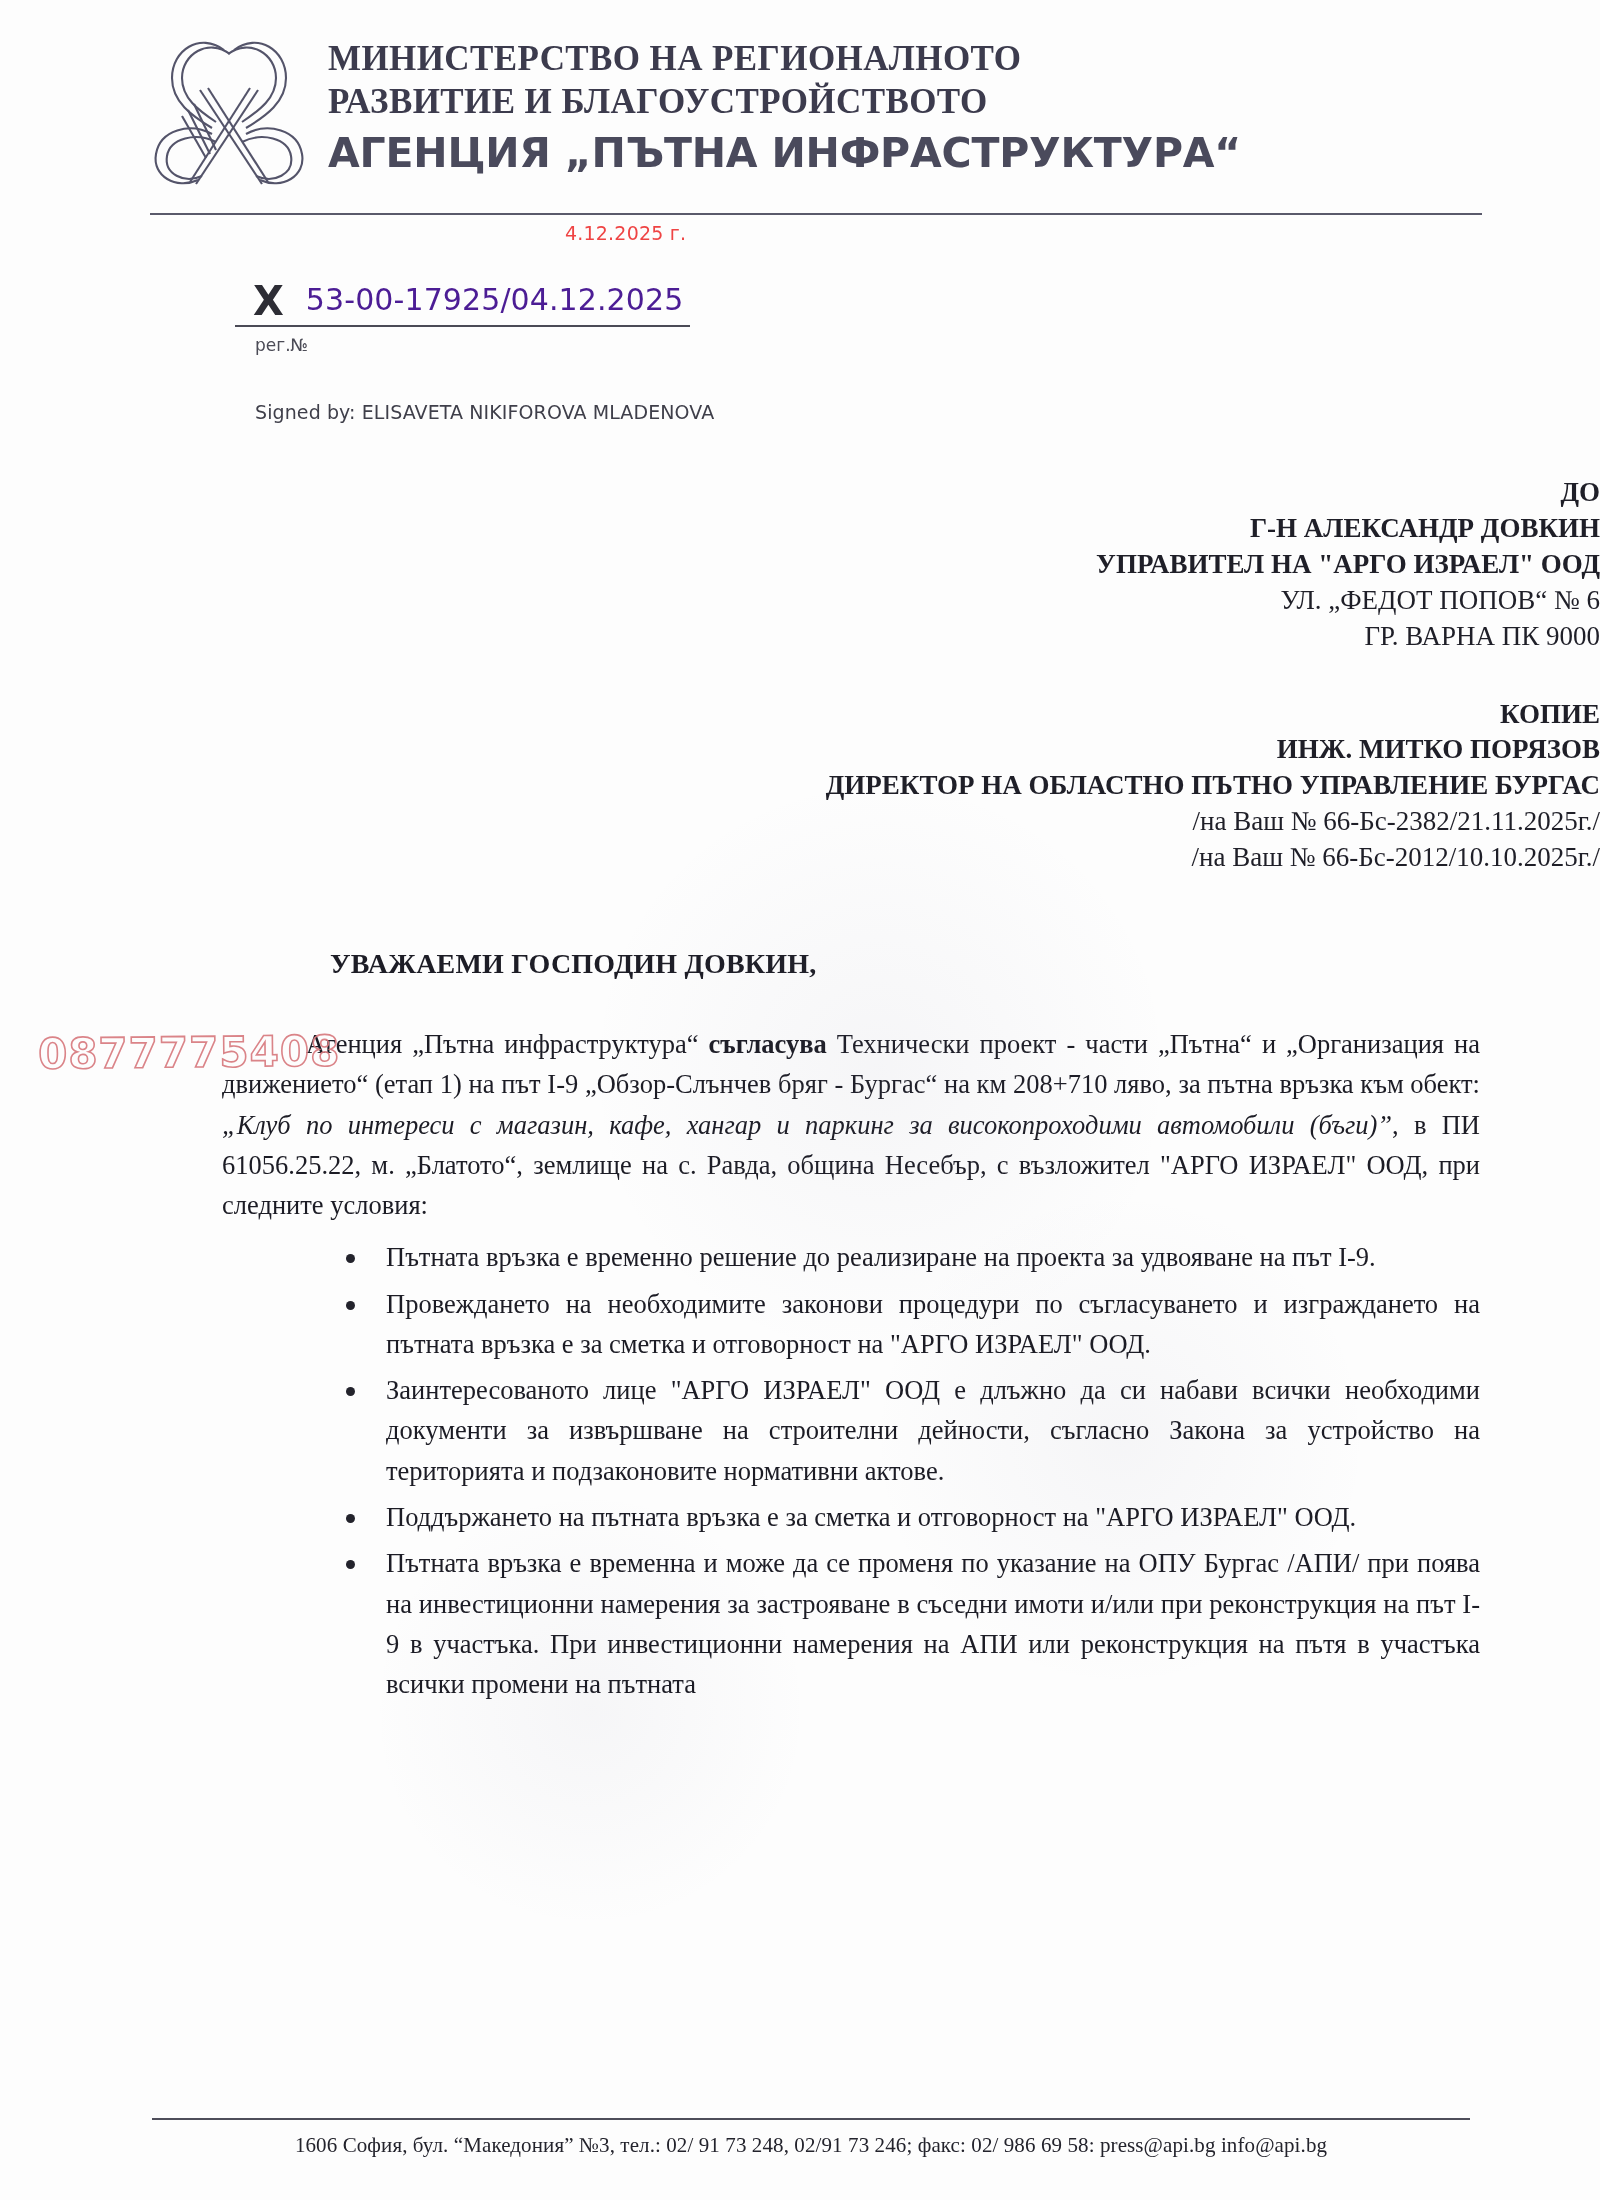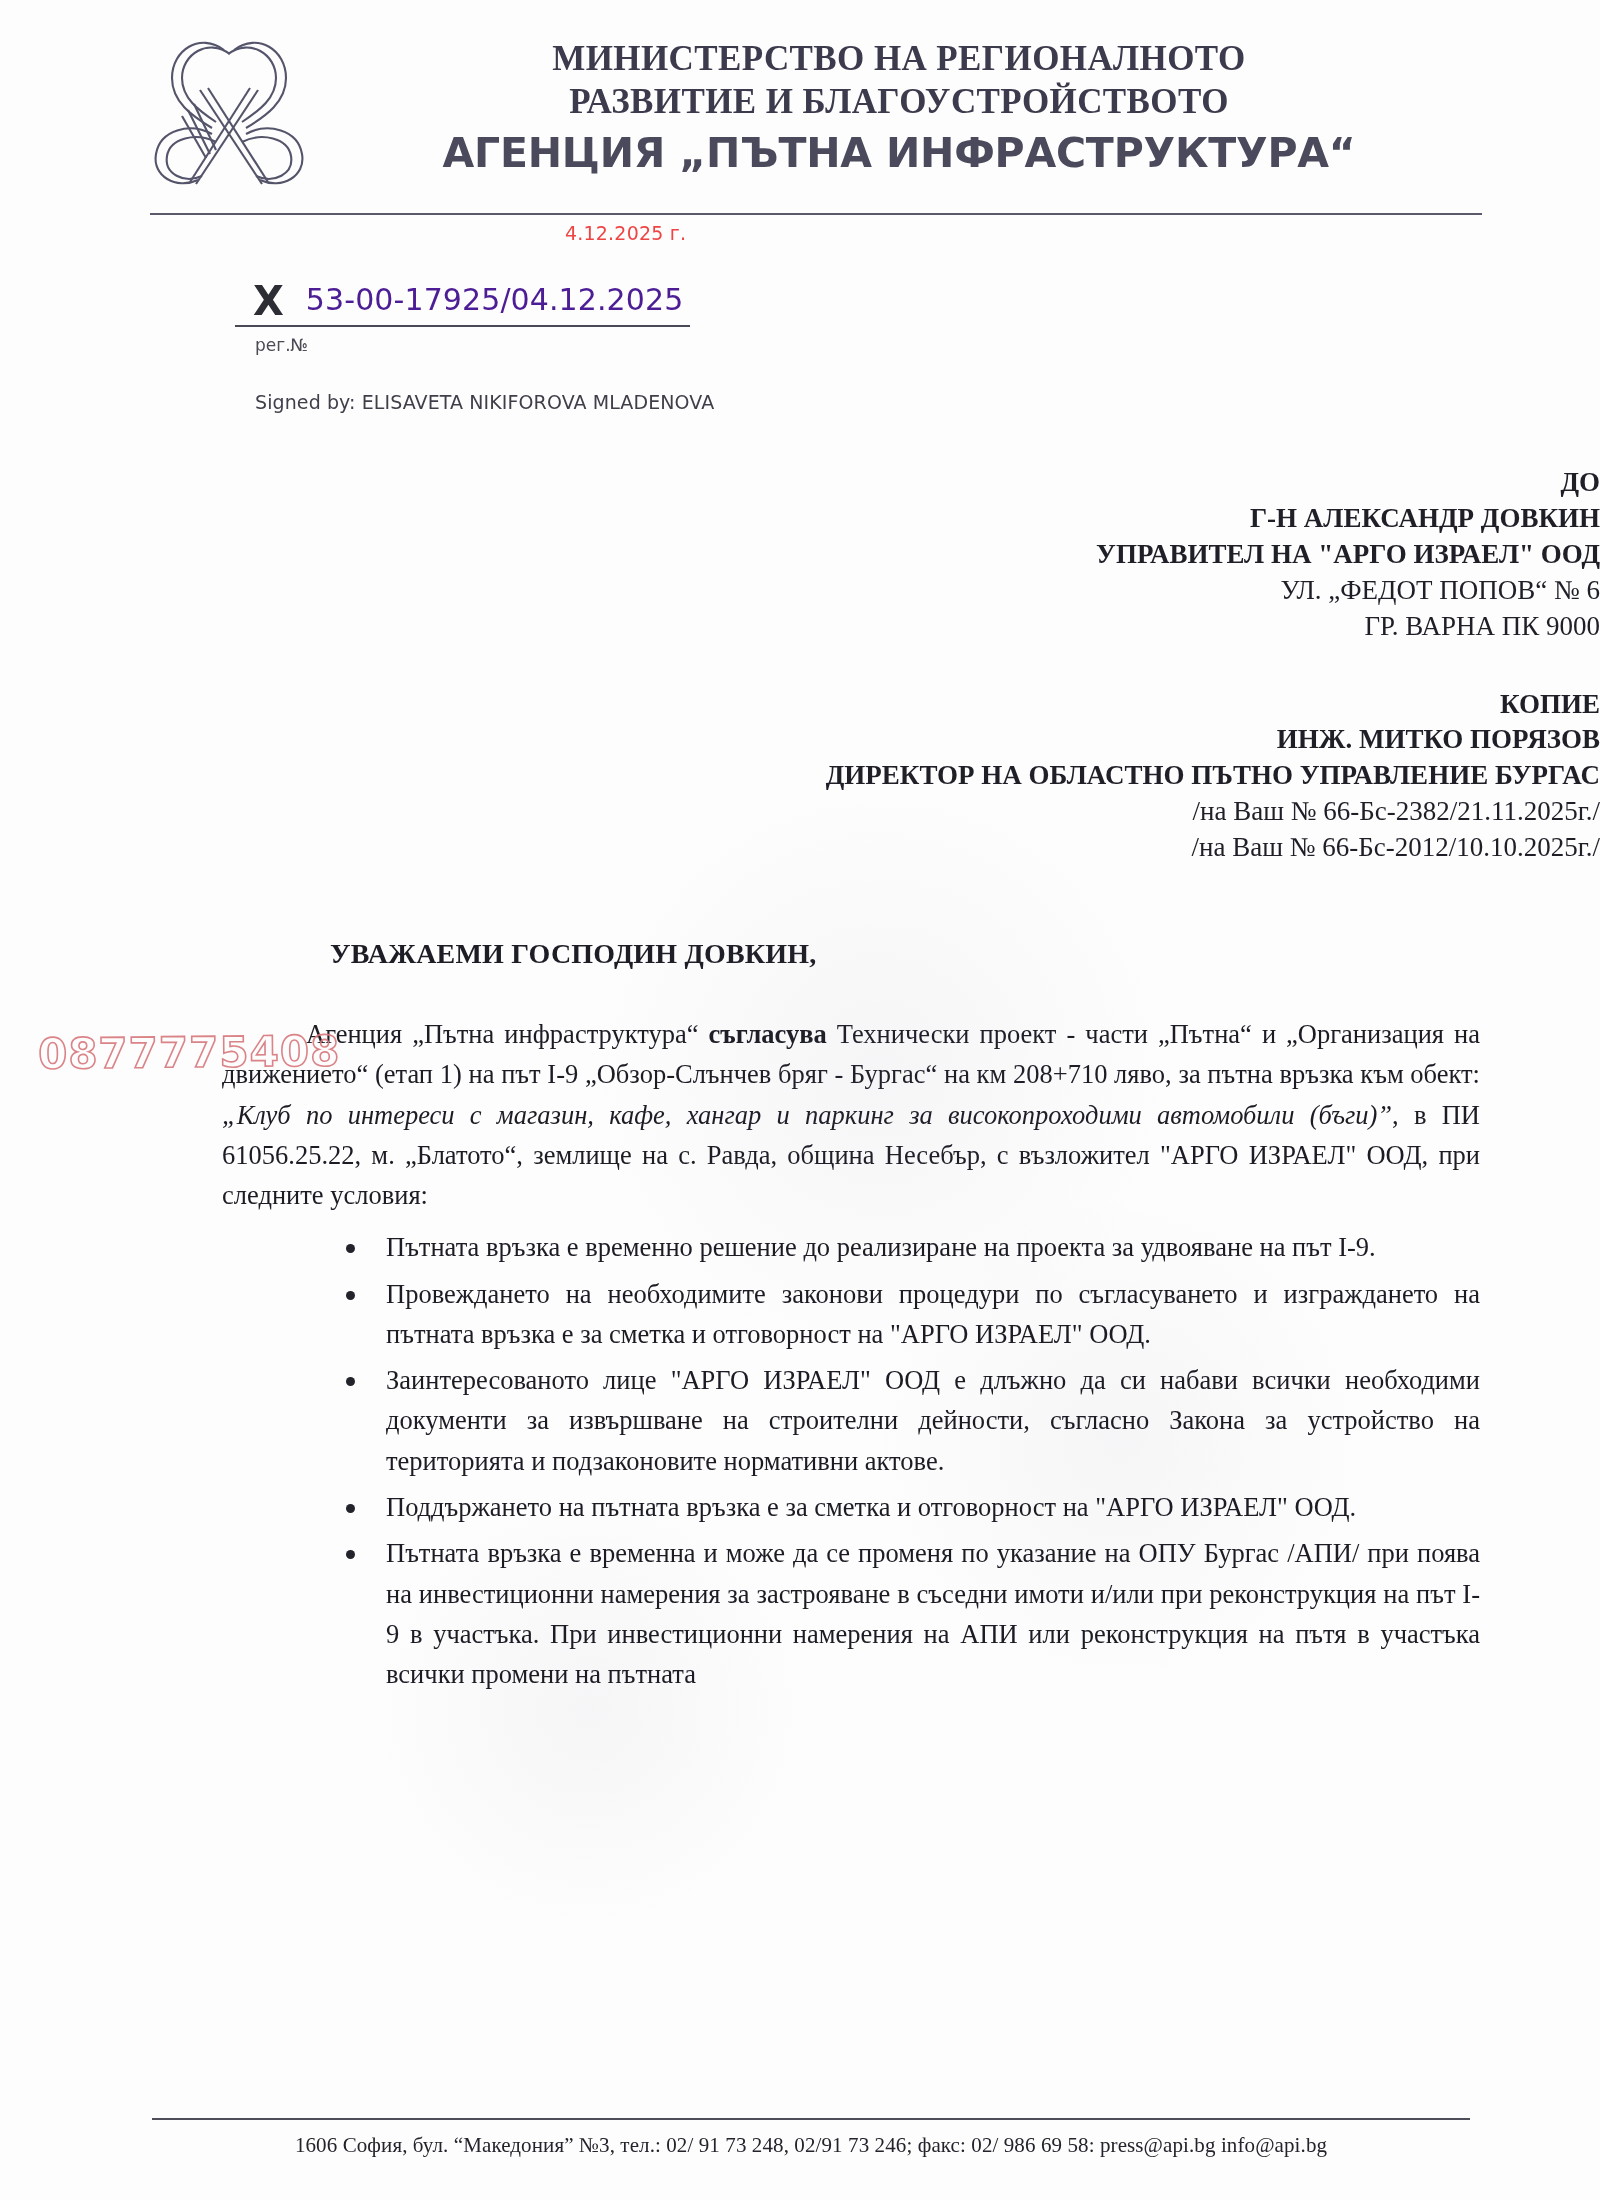--- a/index.html
+++ b/index.html
@@ -46,21 +46,21 @@
     width: 190px;
     height: 165px;
     flex: 0 0 190px;
     margin-top: 8px;
     margin-left: -12px;
   }
   .logo svg { display: block; width: 100%; height: 100%; }
 
   .header-titles {
     flex: 1;
-    text-align: center;
+    text-align: left;
     padding-top: 12px;
     padding-right: 10px;
   }
 
   .ministry-line {
     font-family: "Liberation Serif", serif;
     font-weight: bold;
     font-size: 35px;
     letter-spacing: 0.4px;
     line-height: 1.22;
@@ -138,21 +138,21 @@
     font-size: 17px;
     color: #4b4b56;
     margin-top: 8px;
     padding-left: 20px;
   }
 
   .signed-by {
     font-family: "DejaVu Sans", sans-serif;
     font-size: 19px;
     color: #3f3f4a;
-    margin-top: 36px;
+    margin-top: 46px;
     margin-left: 105px;
     letter-spacing: 0.1px;
   }
 
   
   .addr-block {
     padding-left: 232px;
     margin-top: 52px;
   }
 

